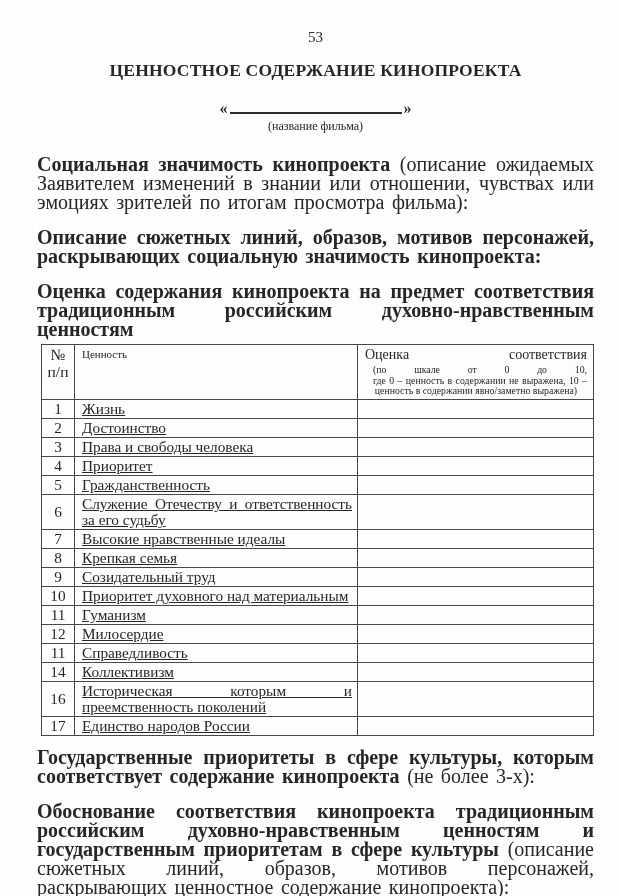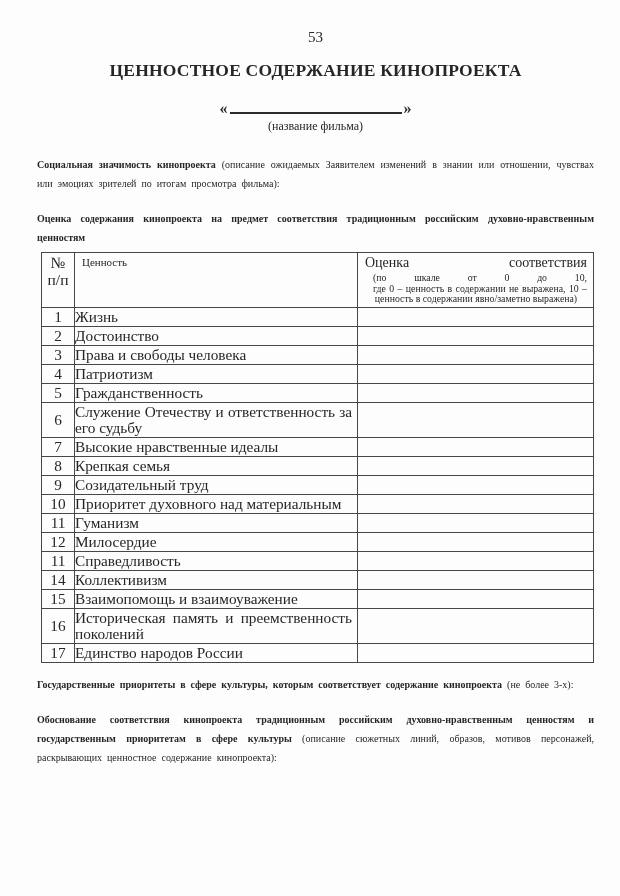--- a/index.html
+++ b/index.html
@@ -21,21 +21,21 @@
   .film { text-align:center; margin-top:18px; line-height:18px; white-space:nowrap; }
   .film .q { font-weight:bold; font-size:16px; }
   .film .blank {
     display:inline-block; width:172px; height:13px;
     border-bottom:2px solid #2c2c2c; margin:0 2px; vertical-align:baseline;
   }
   .film-caption { text-align:center; font-size:12px; line-height:12px; margin-top:2px; }
 
   p.para {
     margin:14px 0 0 0; text-align:justify;
-    font-size:10px; line-height:19px; word-spacing:2.5px;
+    font-size:20px; line-height:19px; word-spacing:2.5px;
   }
   p.para .b { font-weight:bold; }
   .mt-lg { margin-top:23px !important; }
   .mt-md { margin-top:16px !important; }
   .mt-tbl-after { margin-top:12px !important; }
 
   table.values {
     border-collapse:collapse; table-layout:fixed;
     width:552px; margin:5px 0 0 4px;
   }
@@ -49,41 +49,42 @@
   .score-title {
     font-size:14px; line-height:18px;
     text-align:justify; text-align-last:justify;
   }
   .score-note { font-size:9.8px; line-height:10.6px; margin-top:1px; }
   .score-note .jl { text-align:justify; text-align-last:justify;padding-left:8px; }
 
   tbody td { font-size:15.3px; line-height:16px; padding:1px 0; }
   tbody td.c-num { text-align:center; vertical-align:middle; }
   tbody td.c-val {
-    padding-right:5px;
-    text-align:justify; vertical-align:middle;
+    padding-left:7px; padding-right:5px;
+    text-align:justify; vertical-align:middle;text-decoration:underline;
   }
   tbody td.c-score { vertical-align:middle; }
 </style>
 </head>
 <body>
 
 <div class="sheet">
 
   <div class="pagenum">53</div>
 
   <div class="doc-title">ЦЕННОСТНОЕ СОДЕРЖАНИЕ КИНОПРОЕКТА</div>
 
   <div class="film">
     <span class="q">«</span><span class="blank"></span><span class="q">»</span>
   </div>
   <div class="film-caption">(название фильма)</div>
 
   <p class="para mt-lg"><span class="b">Социальная значимость кинопроекта</span><span> (описание ожидаемых Заявителем изменений в знании или отношении, чувствах или эмоциях зрителей по итогам просмотра фильма):</span></p>
 
+  <p class="para mt-md"><span class="b">Описание сюжетных линий, образов, мотивов персонажей, раскрывающих социальную значимость кинопроекта:</span></p>
 
   <p class="para mt-md"><span class="b">Оценка содержания кинопроекта на предмет соответствия традиционным российским духовно-нравственным ценностям</span></p>
 
   <table class="values">
     <colgroup>
         <col class="c1">
         <col class="c2">
         <col class="c3">
       </colgroup>
     <thead>
@@ -116,21 +117,21 @@
       <td class="c-val">Достоинство</td>
       <td class="c-score"></td>
     </tr>
         <tr>
       <td class="c-num">3</td>
       <td class="c-val">Права и свободы человека</td>
       <td class="c-score"></td>
     </tr>
         <tr>
       <td class="c-num">4</td>
-      <td class="c-val">Патриотизм</td>
+      <td class="c-val">Приоритет</td>
       <td class="c-score"></td>
     </tr>
         <tr>
       <td class="c-num">5</td>
       <td class="c-val">Гражданственность</td>
       <td class="c-score"></td>
     </tr>
         <tr>
       <td class="c-num">6</td>
       <td class="c-val">Служение Отечеству и ответственность за его судьбу</td>
@@ -170,27 +171,22 @@
       <td class="c-num">11</td>
       <td class="c-val">Справедливость</td>
       <td class="c-score"></td>
     </tr>
         <tr>
       <td class="c-num">14</td>
       <td class="c-val">Коллективизм</td>
       <td class="c-score"></td>
     </tr>
         <tr>
-      <td class="c-num">15</td>
-      <td class="c-val">Взаимопомощь и взаимоуважение</td>
-      <td class="c-score"></td>
-    </tr>
-        <tr>
       <td class="c-num">16</td>
-      <td class="c-val">Историческая память и преемственность поколений</td>
+      <td class="c-val">Историческая которым и преемственность поколений</td>
       <td class="c-score"></td>
     </tr>
         <tr>
       <td class="c-num">17</td>
       <td class="c-val">Единство народов России</td>
       <td class="c-score"></td>
     </tr>
       </tbody>
   </table>
 

